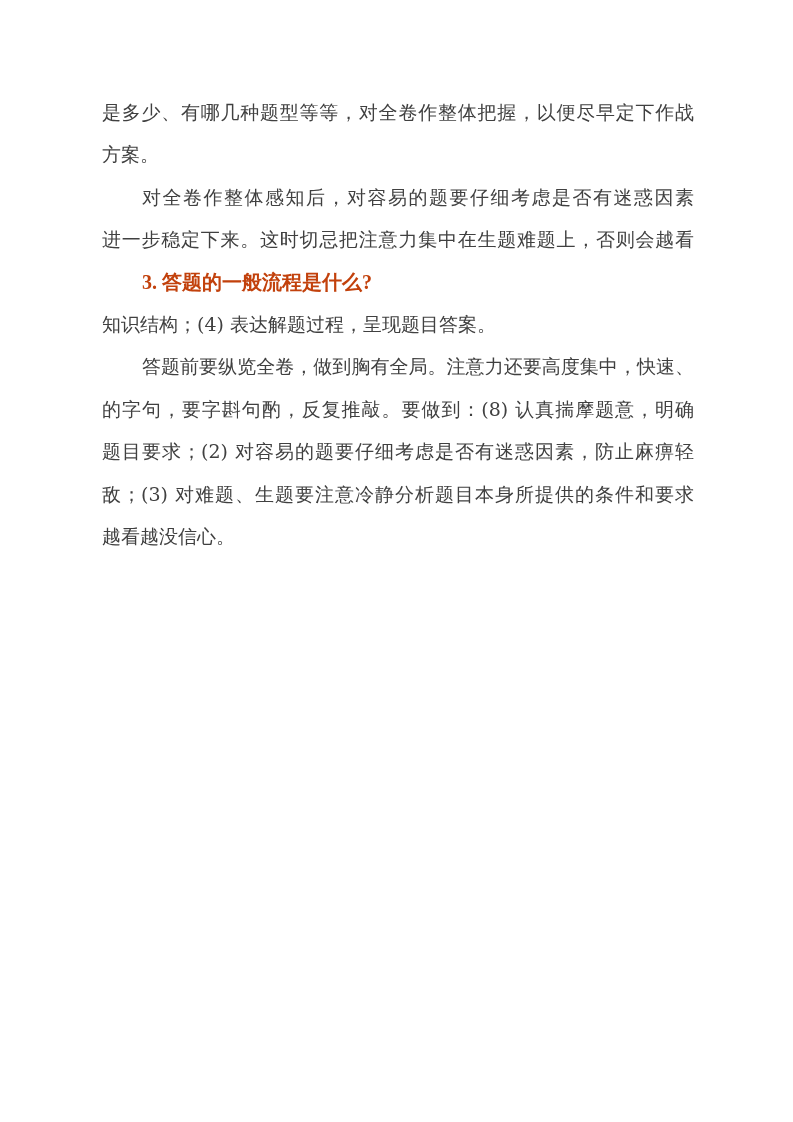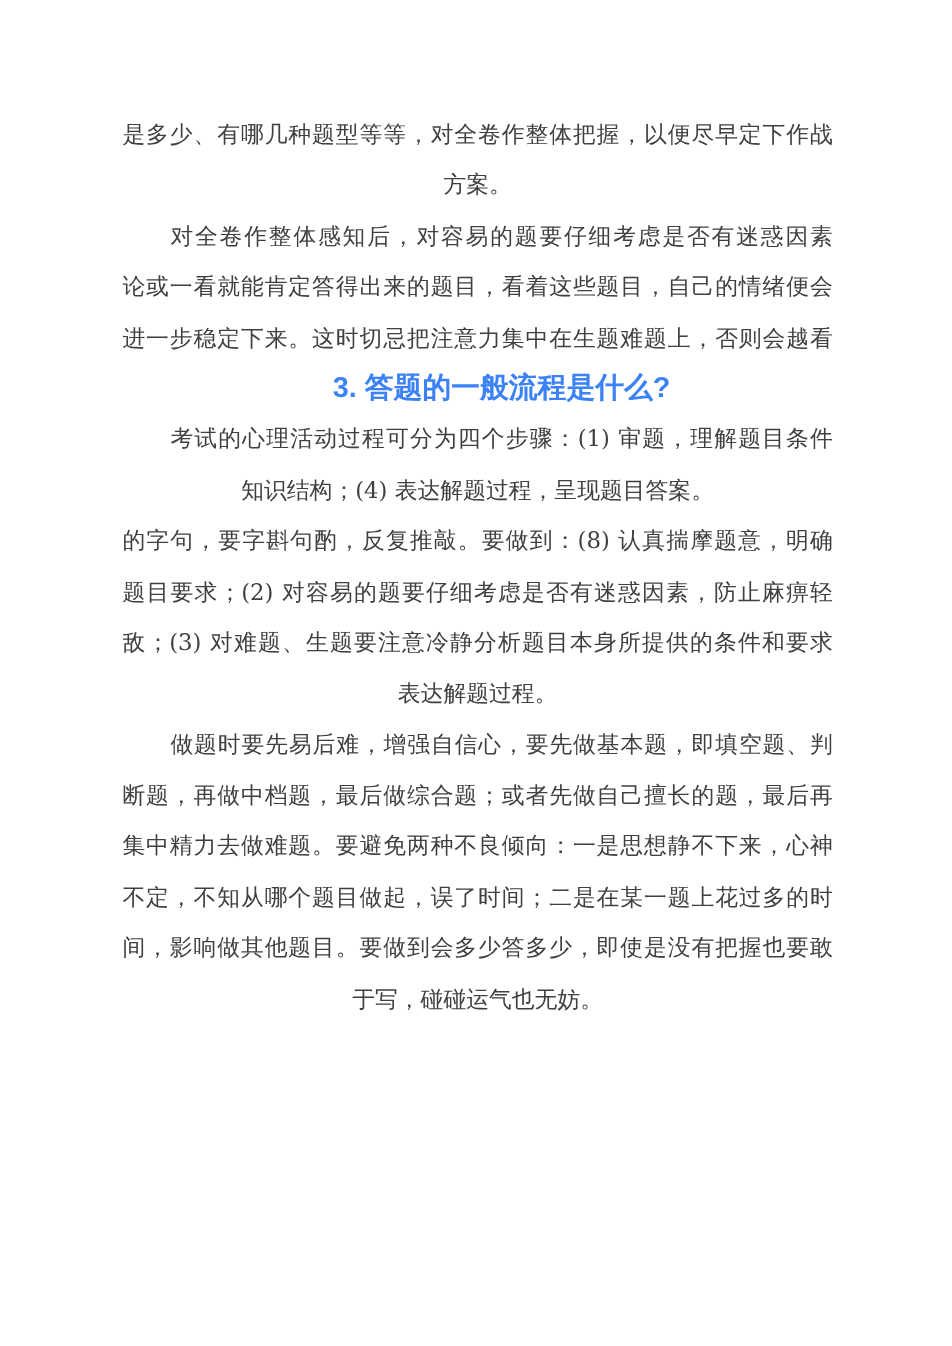--- a/index.html
+++ b/index.html
@@ -21,76 +21,66 @@
     top: 91px;
     width: 592px;
     color: #404040;
     font-size: 19px;
   }
   .ln {
     height: 42.4px;
     line-height: 42.4px;
     overflow: hidden;
     white-space: normal;
-    text-align: center;
   }
   
   .jf {
     text-align: justify;
     text-align-last: justify;
     text-justify: inter-character;
   }
   
   .ind {
     text-indent: 40px;
   }
   .hd {
-    font-family: Liberation Sans, sans-serif;
+    font-family: Liberation Serif, serif;
     font-weight: bold;
-    color: #3b82f6;
-    font-size: 24px;
+    color: #c2410c;
+    font-size: 20px;
     text-indent: 40px;
   }
 </style>
 </head>
 <body>
 
 <div class="page">
   <div class="text-content">
 
     <div>
       <div class="ln jf">是多少、有哪几种题型等等，对全卷作整体把握，以便尽早定下作战</div>
       <div class="ln">方案。</div>
     </div>
 
     <div>
       <div class="ln jf ind">对全卷作整体感知后，对容易的题要仔细考虑是否有迷惑因素</div>
-      <div class="ln jf">论或一看就能肯定答得出来的题目，看着这些题目，自己的情绪便会</div>
       <div class="ln jf">进一步稳定下来。这时切忌把注意力集中在生题难题上，否则会越看</div>
     </div>
 
     <div>
       <div class="ln hd">3. 答题的一般流程是什么?</div>
     </div>
 
     <div>
-      <div class="ln jf ind">考试的心理活动过程可分为四个步骤：(1) 审题，理解题目条件</div>
       <div class="ln">知识结构；(4) 表达解题过程，呈现题目答案。</div>
     </div>
 
     <div>
+      <div class="ln jf ind">答题前要纵览全卷，做到胸有全局。注意力还要高度集中，快速、</div>
       <div class="ln jf">的字句，要字斟句酌，反复推敲。要做到：(8) 认真揣摩题意，明确</div>
       <div class="ln jf">题目要求；(2) 对容易的题要仔细考虑是否有迷惑因素，防止麻痹轻</div>
       <div class="ln jf">敌；(3) 对难题、生题要注意冷静分析题目本身所提供的条件和要求</div>
-      <div class="ln">表达解题过程。</div>
+      <div class="ln">越看越没信心。</div>
     </div>
 
-    <div>
-      <div class="ln jf ind">做题时要先易后难，增强自信心，要先做基本题，即填空题、判</div>
-      <div class="ln jf">断题，再做中档题，最后做综合题；或者先做自己擅长的题，最后再</div>
-      <div class="ln jf">集中精力去做难题。要避免两种不良倾向：一是思想静不下来，心神</div>
-      <div class="ln jf">不定，不知从哪个题目做起，误了时间；二是在某一题上花过多的时</div>
-      <div class="ln jf">间，影响做其他题目。要做到会多少答多少，即使是没有把握也要敢</div>
-      <div class="ln">于写，碰碰运气也无妨。</div>
-    </div>
 
   </div>
 </div>
 
 </body></html>

